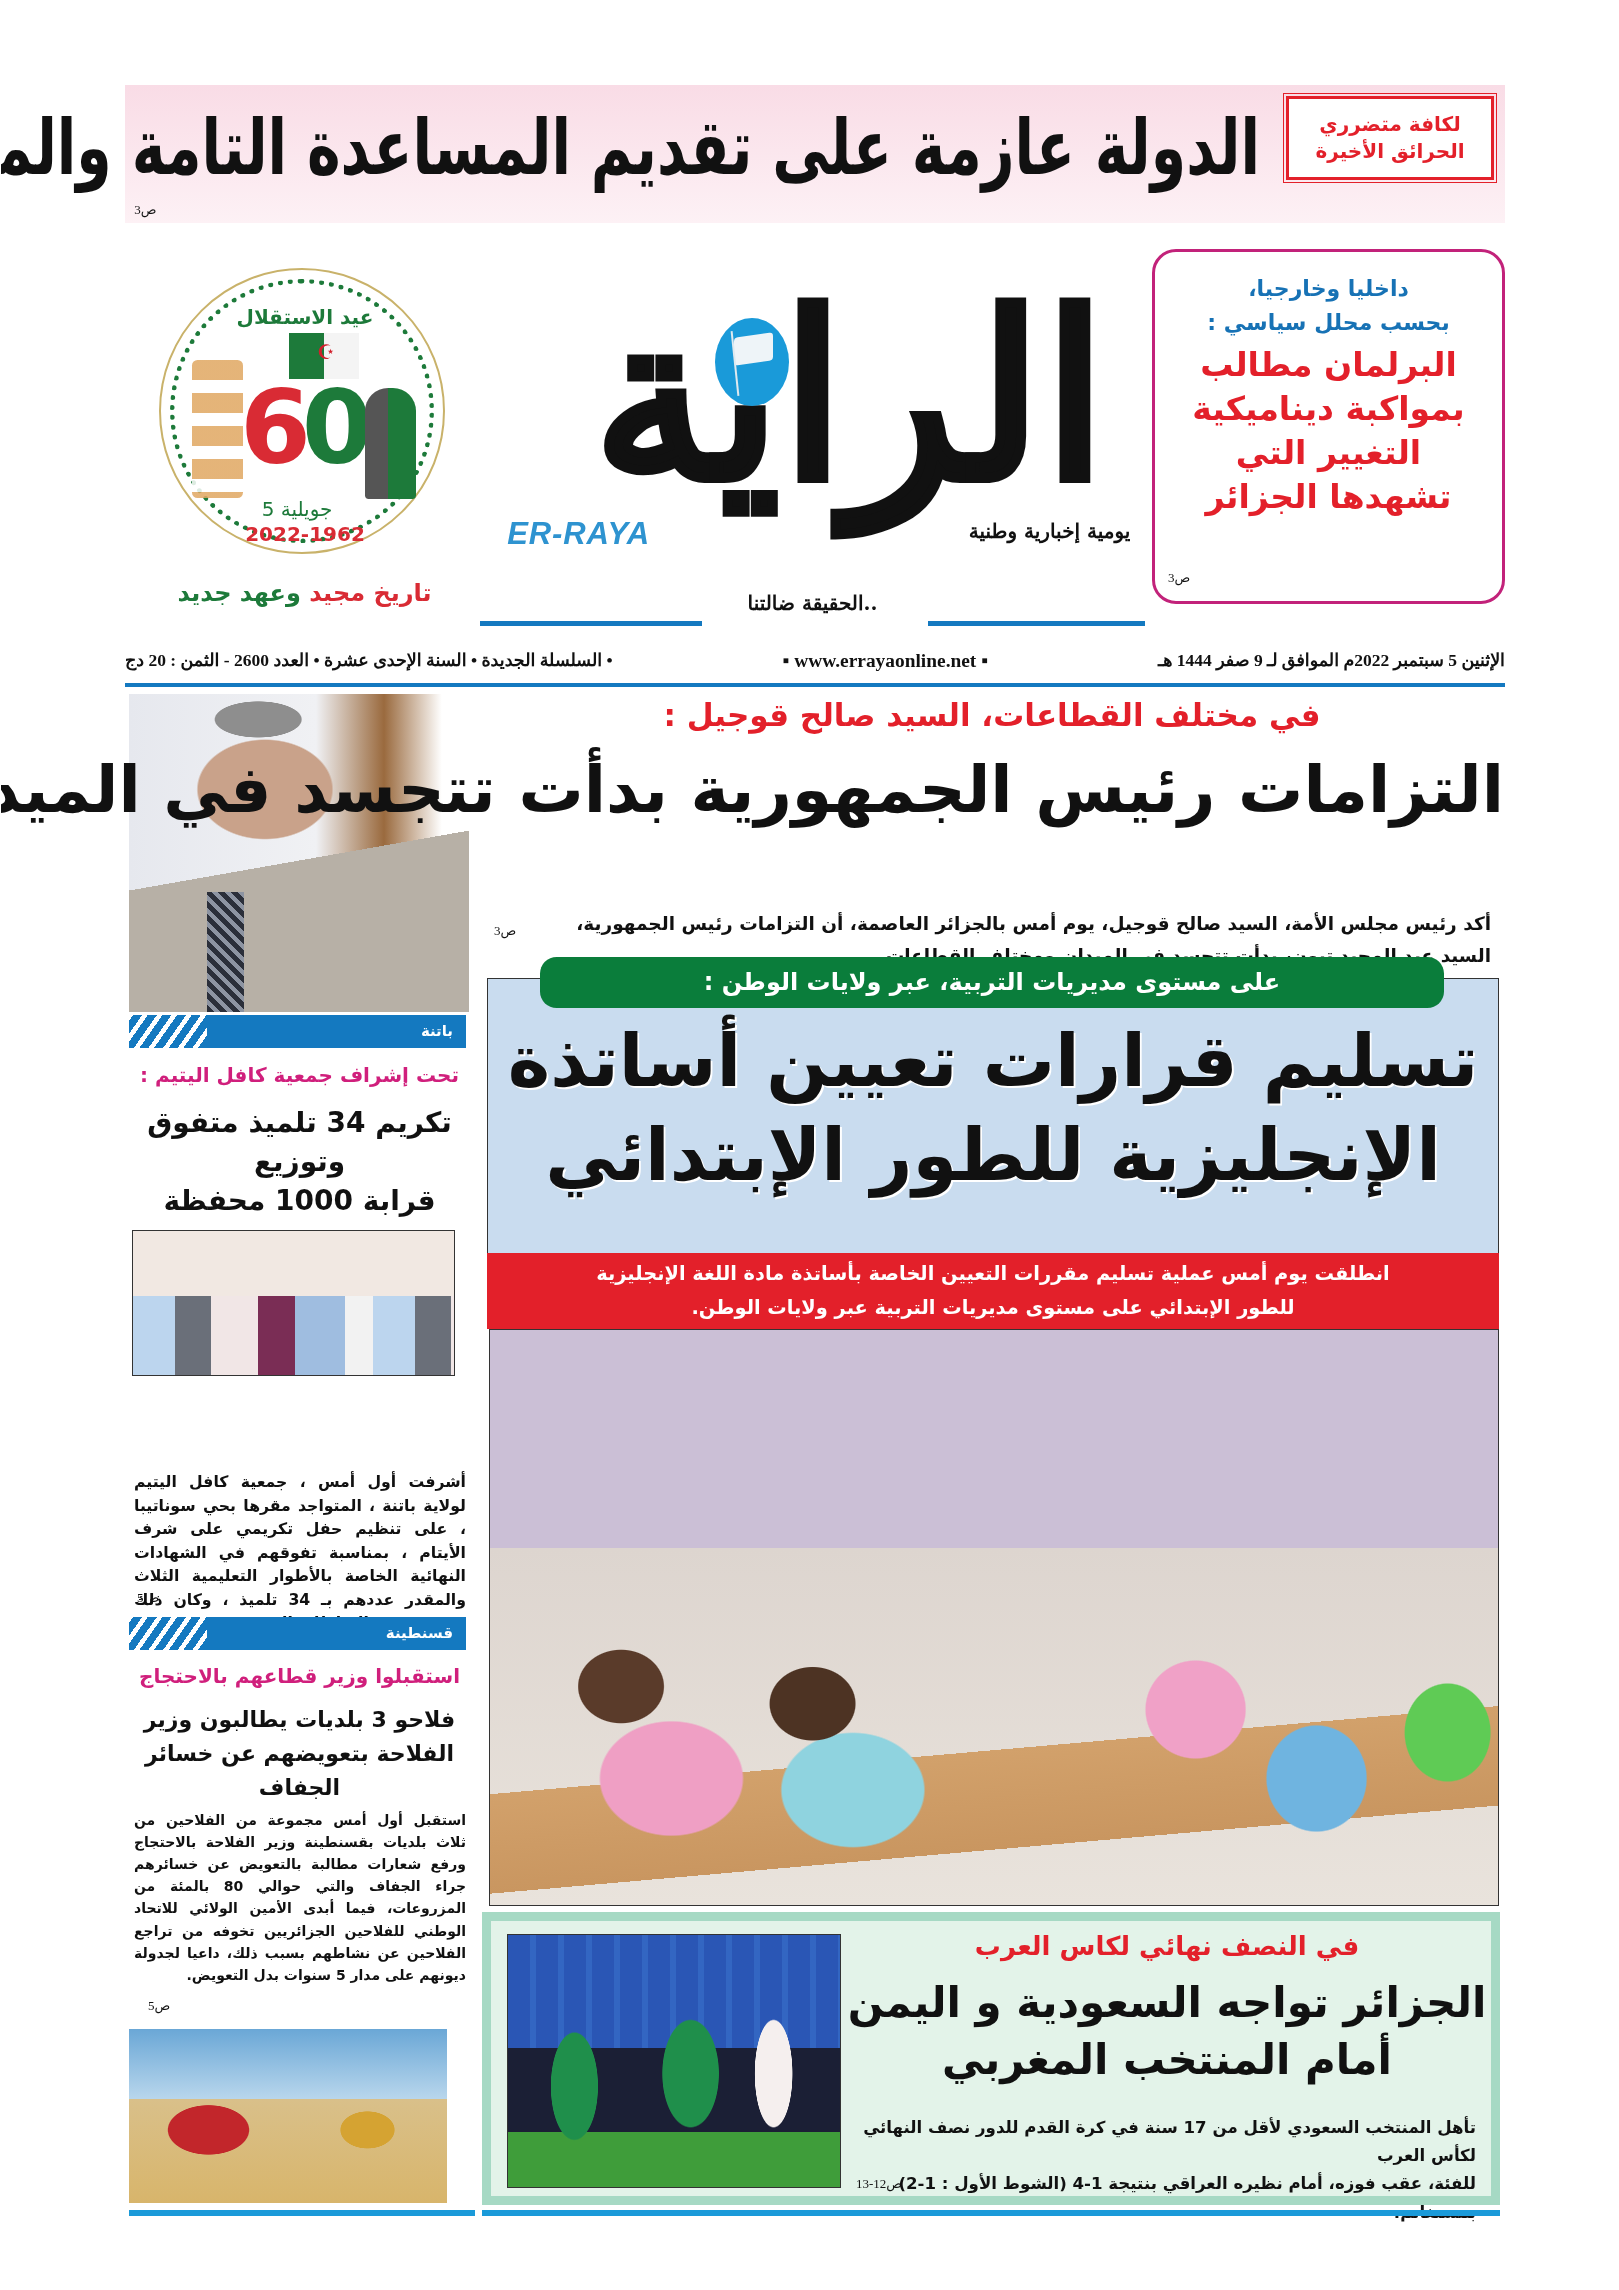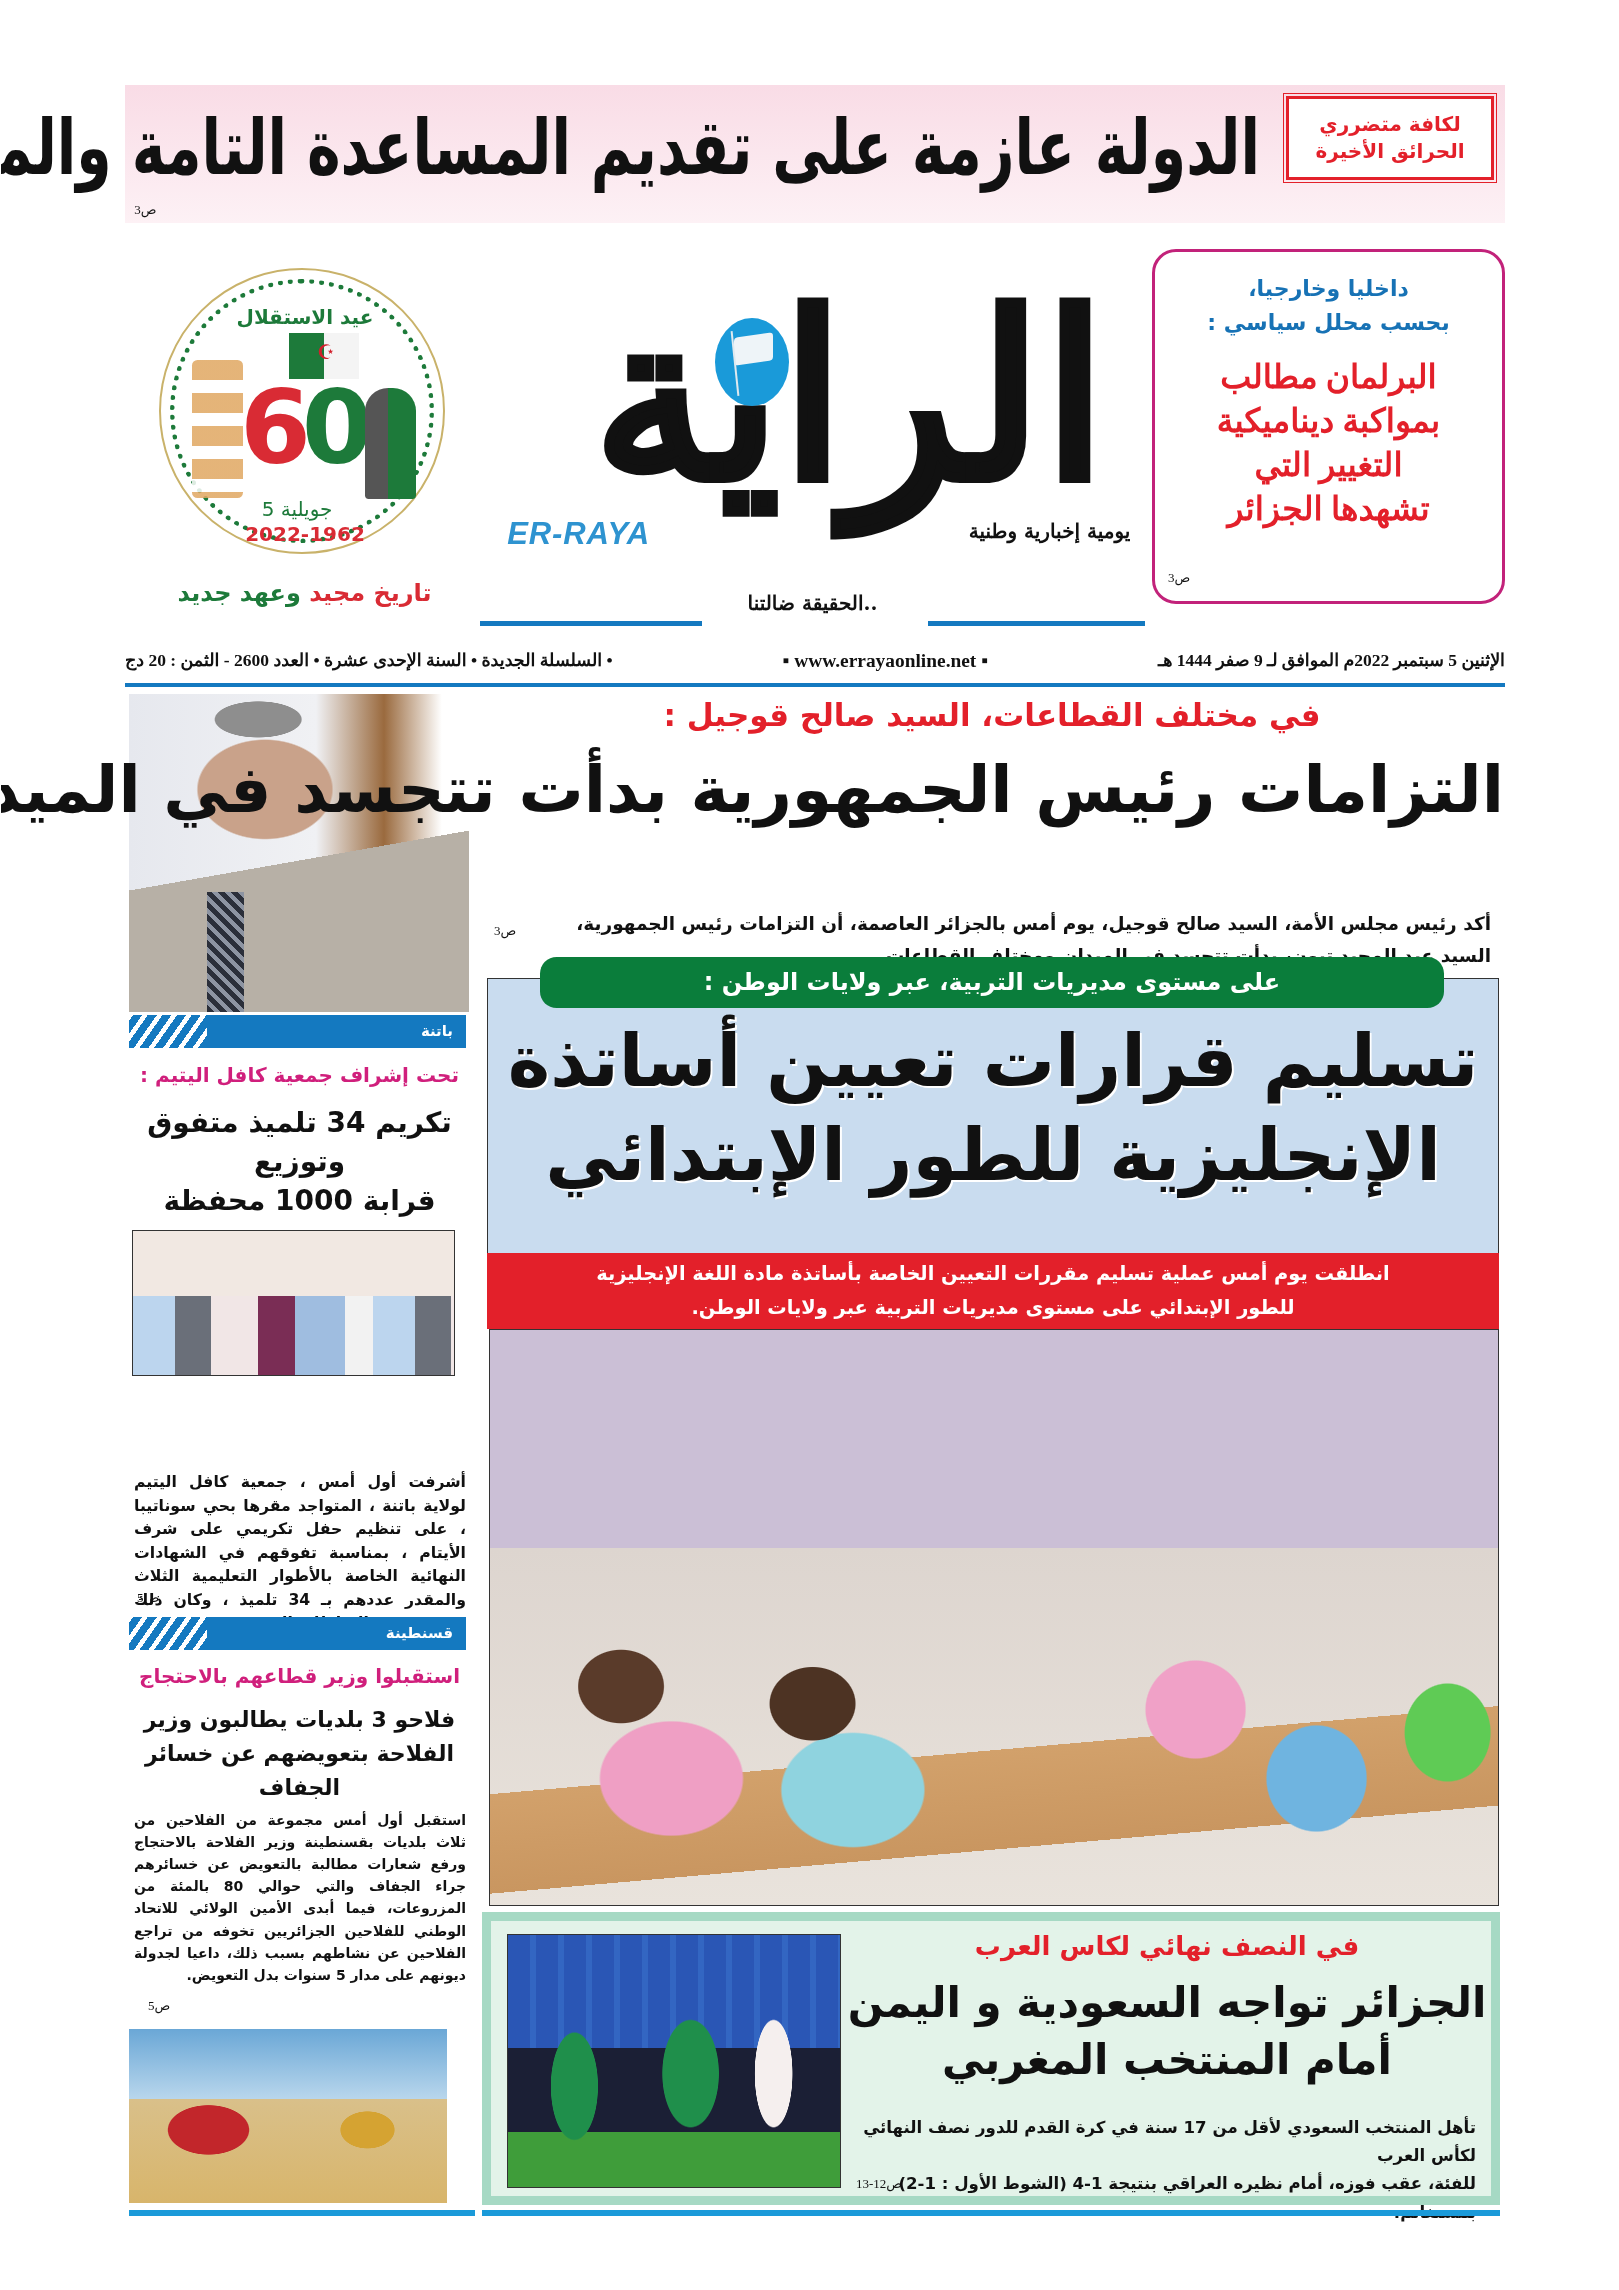--- a/index.html
+++ b/index.html
@@ -37,21 +37,21 @@
   .anniv .sold { position: absolute; left: 217px; top: 120px; width: 51px; height: 111px; background: linear-gradient(90deg, #555 45%, #1d7a3a 45%); border-radius: 23px 23px 3.7px 3.7px; }
   .anniv .july { position: absolute; left: 0; right: 16px; top: 229px; text-align: center; font-weight: normal; font-size: 20px; color: #1d7a3a; }
   .anniv .years { position: absolute; left: 0; right: 0; top: 254px; text-align: center; font-weight: bold; font-size: 20px; color: #d92b34; }
   .anniv-tag { left: 129px; top: 579px; width: 351px; text-align: center; font-weight: bold; font-size: 24px; }
   .anniv-tag .g { color: #1d7a3a; }
   .anniv-tag .r { color: #d92b34; }
 
   
   .teaser { left: 1152px; top: 249px; width: 353px; height: 355px; border: 3.7px solid #c2227a; border-radius: 24px; text-align: center; }
   .teaser .kicker { font-weight: bold; font-size: 22px; color: #1772b5; line-height: 1.55; margin-top: 20px; }
-  .teaser .main { font-weight: bold; font-size: 33px; color: #e3202a; line-height: 1.33; margin-top: 16px; font-family: Liberation Serif, serif; }
+  .teaser .main { font-weight: bold; font-size: 33px; color: #e3202a; line-height: 1.33; margin-top: 3px; }
   .teaser .pageref { position: absolute; left: 13px; bottom: 14.8px; }
 
   
   .infobar { left: 125px; top: 646px; width: 1380px; height: 29.5px; font-family: "Liberation Serif", serif; font-weight: bold; font-size: 17.5px; display: flex; justify-content: space-between; align-items: center; }
   .infobar .url { font-family: "Liberation Serif", serif; font-size: 19.4px; }
   .infobar-line { left: 125px; top: 683px; width: 1380px; height: 3.7px; background: #1479c0; }
 
   
   .portrait { left: 129px; top: 694px; width: 340px; height: 318px; background:
      radial-gradient(ellipse 28% 22% at 40% 30%, #c9a28a 70%, transparent 72%),

